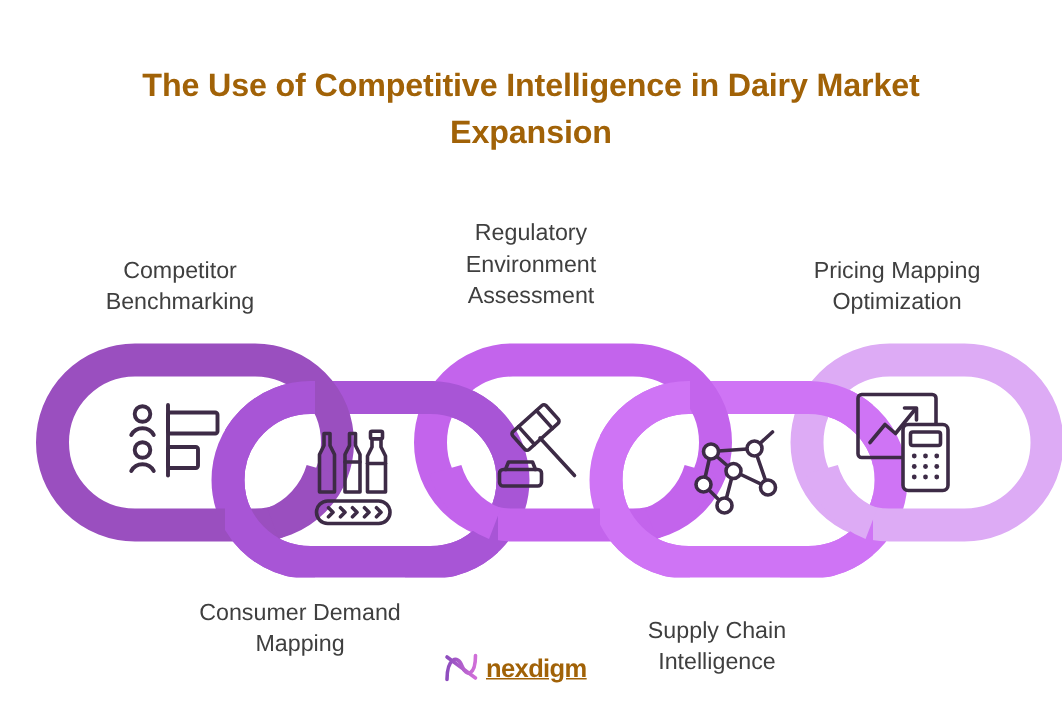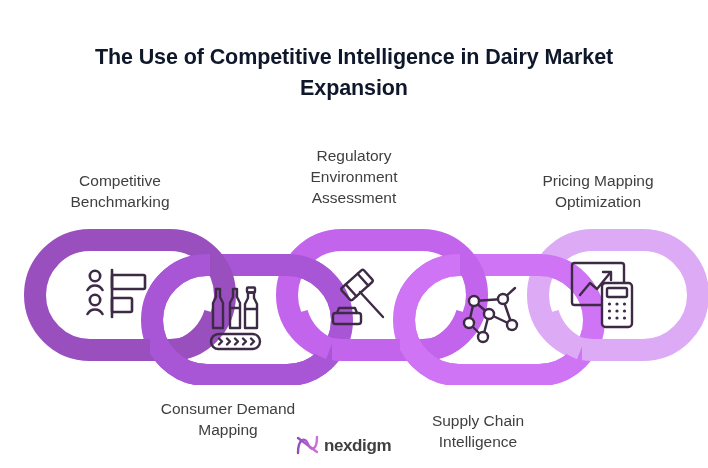--- a/index.html
+++ b/index.html
@@ -20,35 +20,35 @@
   #title {
     position: absolute;
     left: 50px;
     top: 42px;
     width: 608px;
     text-align: center;
     font-size: 21.5px;
     font-weight: bold;
     line-height: 1.42;
     letter-spacing: -0.1px;
-    color: #0f172a;
+    color: #a16207;
   }
 
   
   .step-label {
     position: absolute;
     text-align: center;
     font-size: 15.5px;
     font-weight: normal;
     line-height: 1.37;
     color: #3f3f3f;
     white-space: pre-line;
   }
   #label-1 { left: 24px;  top: 170px; width: 192px; }
-  #label-2 { left: 128px; top: 398px; width: 200px; }
+  #label-2 { left: 100px; top: 398px; width: 200px; }
   #label-3 { left: 266px; top: 145px; width: 176px; }
   #label-4 { left: 388px; top: 410px; width: 180px; }
   #label-5 { left: 500px; top: 170px; width: 196px; }
 
   
   #chain {
     position: absolute;
     left: 0;
     top: 225px;
     width: 708px;
@@ -64,31 +64,32 @@
     width: 118px;
     height: 26px;
     display: flex;
     align-items: center;
     gap: 4px;
   }
   #logo-mark { width: 24px; height: 22px; flex: 0 0 auto; }
   #logo-text {
     font-size: 17px;
     font-weight: bold;
-    color: #404040;
+    color: #a16207;
     letter-spacing: -0.4px;
     line-height: 1;
+    text-decoration: underline;
   }
 </style>
 </head>
 <body>
 
 <div id="title">The Use of Competitive Intelligence in Dairy Market Expansion</div>
 
-<div class="step-label" id="label-1">Competitive
+<div class="step-label" id="label-1">Competitor
 Benchmarking</div>
 
 <div class="step-label" id="label-2">Consumer Demand
 Mapping</div>
 
 <div class="step-label" id="label-3">Regulatory
 Environment
 Assessment</div>
 
 <div class="step-label" id="label-4">Supply Chain

